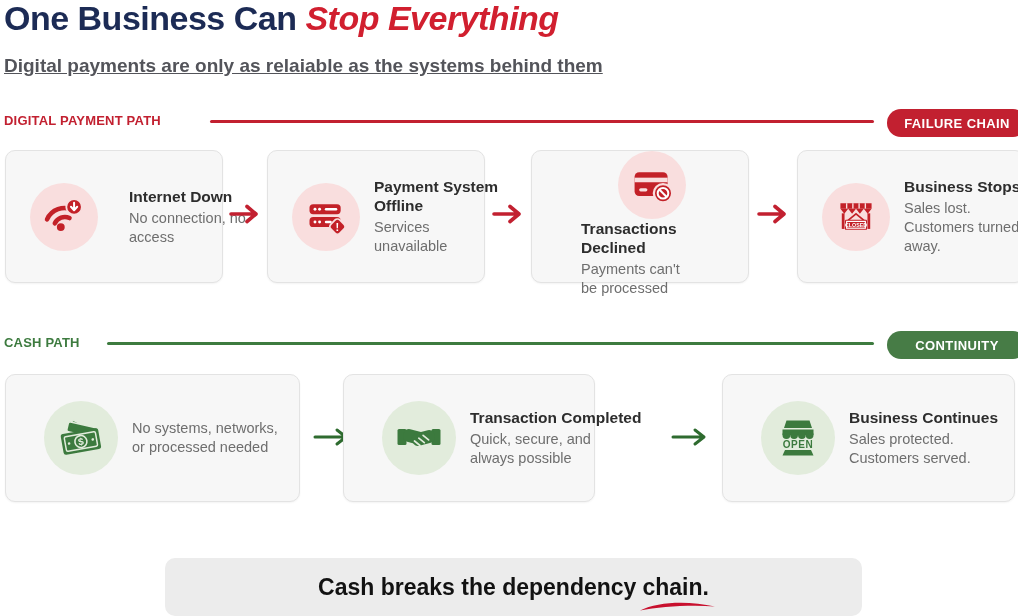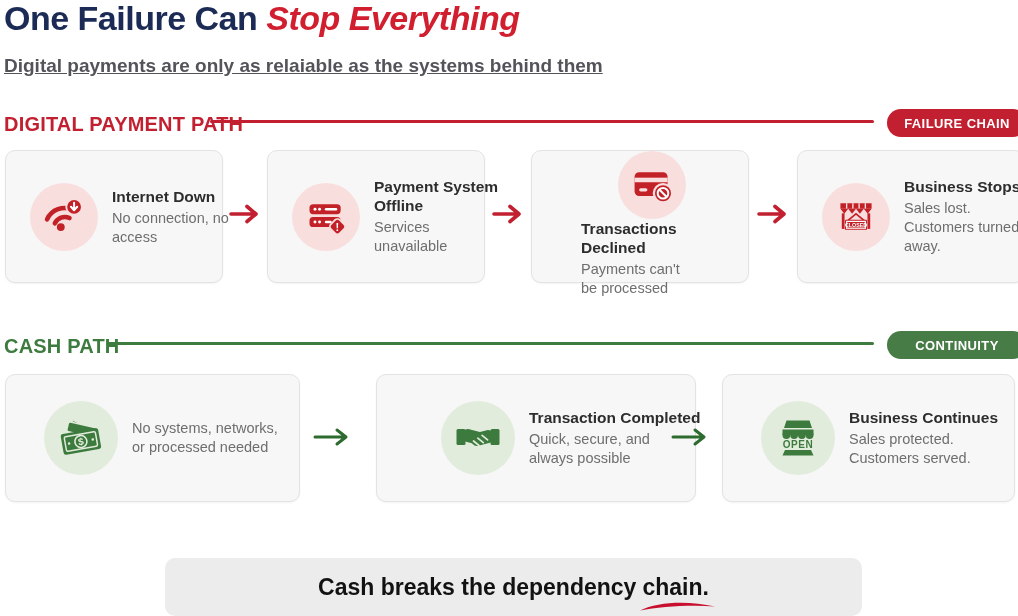--- a/index.html
+++ b/index.html
@@ -6,38 +6,38 @@
   #page{position:relative;width:1018px;height:616px;background:#ffffff;overflow:hidden;
         font-family:"Liberation Sans",sans-serif;}
 
   
   .h-title{position:absolute;left:4px;top:-4px;font-size:34px;font-weight:800;letter-spacing:-0.5px;line-height:44px;}
   .t-navy{color:#1c2b55;}
   .t-red{color:#d11f2f;margin-left:9px;font-style:italic;}
   .h-sub{position:absolute;left:4px;top:55px;font-size:19px;font-weight:600;color:#53545a;text-decoration:underline;}
 
   
-  .sec-label{position:absolute;font-size:20px;font-weight:800;letter-spacing:0.2px;}
+  .sec-label{position:absolute;font-size:13px;font-weight:800;letter-spacing:0.2px;}
   .sec1-label{left:4px;top:113px;color:#c22030;}
   .sec2-label{left:4px;top:335px;color:#3d7b3f;}
   .sec-line{position:absolute;height:3px;border-radius:2px;}
   .sec1-line{left:210px;top:120px;width:664px;background:#c22030;}
   .sec2-line{left:107px;top:342px;width:767px;background:#3d7b3f;}
   .badge{position:absolute;height:28px;width:140px;border-radius:14px;color:#fff;font-size:13px;
          font-weight:700;letter-spacing:0.4px;display:flex;align-items:center;justify-content:center;}
   .badge1{left:887px;top:109px;background:#c22030;}
   .badge2{left:887px;top:331px;background:#477c46;}
 
   
   .card{position:absolute;background:#f7f7f7;border:1px solid #e3e3e3;border-radius:10px;
         box-sizing:border-box;display:flex;align-items:center;box-shadow:0 1px 2px rgba(0,0,0,0.05);}
   .row1{top:150px;height:133px;}
   .row2{top:374px;height:128px;}
-  .c1{left:5px;width:218px;} .c2{left:267px;width:218px;} .c3{left:531px;width:218px;flex-direction:column;} .c4{left:797px;width:228px;}
-  .c5{left:5px;width:295px;} .c6{left:376px;width:320px;padding-left:26px;} .c7{left:722px;width:293px;}
+  .c1{left:5px;width:218px;gap:17px;} .c2{left:267px;width:218px;} .c3{left:531px;width:218px;flex-direction:column;} .c4{left:797px;width:228px;}
+  .c5{left:5px;width:295px;} .c6{left:343px;width:252px;} .c7{left:722px;width:293px;}
 
   .icon-circle{border-radius:50%;flex:0 0 auto;display:flex;align-items:center;justify-content:center;}
   .row1 .icon-circle{width:68px;height:68px;margin-left:24px;}
   .row2 .icon-circle{width:74px;height:74px;margin-left:38px;}
   .red-bg{background:#f9dede;}
   .green-bg{background:#e2ecdc;}
 
   .card-text{margin-left:14px;margin-right:6px;}
   .card-title{font-size:15.5px;font-weight:700;color:#2d2d2d;line-height:19px;margin-bottom:3px;}
   .card-desc{font-size:14.5px;color:#6e6e6e;line-height:19px;}
@@ -55,21 +55,21 @@
   .footer-text{font-size:23px;font-weight:700;color:#121212;}
   .underline-wrap{position:relative;display:inline-block;margin-left:6px;}
   .swoosh{position:absolute;left:-4px;bottom:-11px;width:80px;height:14px;}
 </style>
 </head>
 <body>
 
 <div id="page">
 
   <div class="h-title">
-    <span class="t-navy">One Failure Can</span><span class="t-red">Stop Everything</span>
+    <span class="t-navy">One Business Can</span><span class="t-red">Stop Everything</span>
   </div>
   <div class="h-sub">Digital payments are only as relaiable as the systems behind them</div>
 
   <div class="sec-label sec1-label">DIGITAL PAYMENT PATH</div>
   <div class="sec-line sec1-line"></div>
   <div class="badge badge1">FAILURE CHAIN</div>
 
   <div class="card row1 c1">
     <div class="icon-circle red-bg">
       <svg width="44" height="44" viewBox="0 0 48 48">

